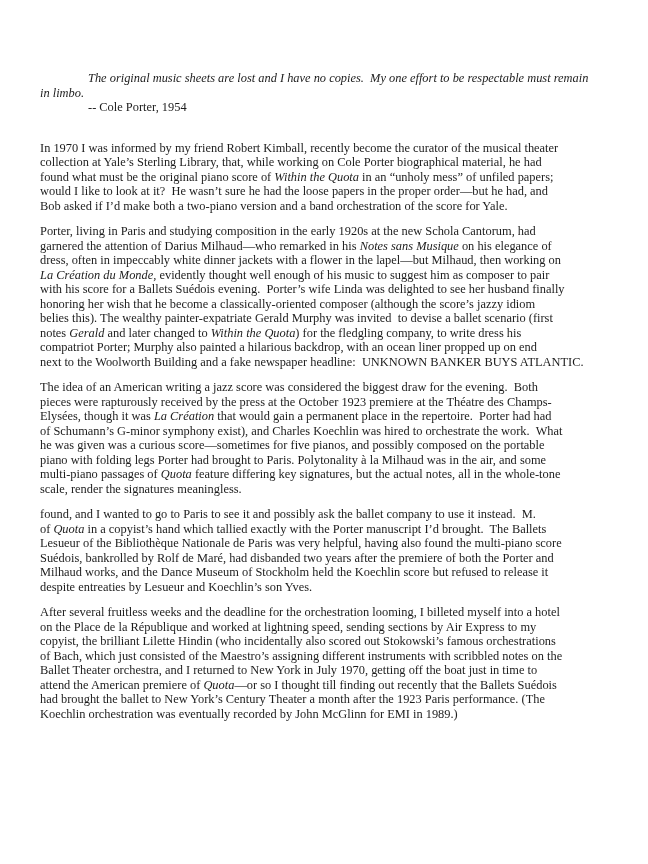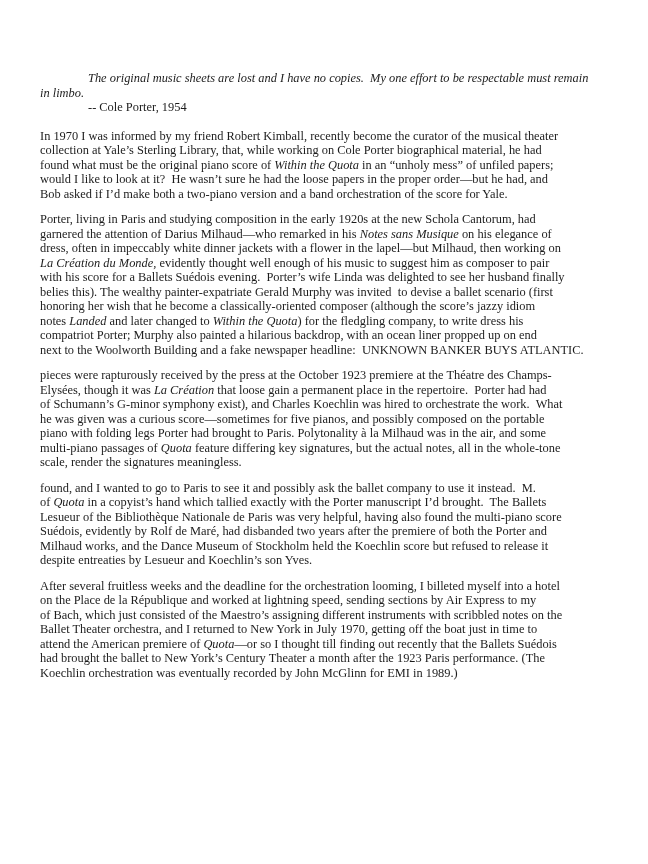--- a/index.html
+++ b/index.html
@@ -15,21 +15,21 @@
   .doc {
     position: absolute;
     left: 40px;
     top: 71px;
     width: 575px;
     font-size: 12.4px;
     line-height: 14.5px;
     text-rendering: optimizeLegibility;
   }
   .para { margin: 0 0 11px 0; }
-  .para.epigraph { margin-bottom: 14px; }
+  .para.epigraph { margin-bottom: 26px; }
   .line { white-space: pre; }
   .line.indent { padding-left: 48px; }
   .seg { font-style: normal; }
   .seg.it { font-style: italic; }
 </style>
 </head>
 <body>
 
 <div class="page">
   <div class="doc" style="color: rgb(28, 28, 28);">
@@ -44,46 +44,48 @@
         <div class="line"><span class="seg">found what must be the original piano score of </span><span class="seg it">Within the Quota</span><span class="seg"> in an “unholy mess” of unfiled papers;</span></div>
         <div class="line"><span class="seg">would I like to look at it?  He wasn’t sure he had the loose papers in the proper order—but he had, and</span></div>
         <div class="line"><span class="seg">Bob asked if I’d make both a two-piano version and a band orchestration of the score for Yale.</span></div>
       </div>
       <div class="para">
         <div class="line"><span class="seg">Porter, living in Paris and studying composition in the early 1920s at the new Schola Cantorum, had</span></div>
         <div class="line"><span class="seg">garnered the attention of Darius Milhaud—who remarked in his </span><span class="seg it">Notes sans Musique</span><span class="seg"> on his elegance of</span></div>
         <div class="line"><span class="seg">dress, often in impeccably white dinner jackets with a flower in the lapel—but Milhaud, then working on</span></div>
         <div class="line"><span class="seg it">La Création du Monde,</span><span class="seg"> evidently thought well enough of his music to suggest him as composer to pair</span></div>
         <div class="line"><span class="seg">with his score for a Ballets Suédois evening.  Porter’s wife Linda was delighted to see her husband finally</span></div>
+        <div class="line"><span class="seg">honoring her wish that he become a classically-oriented composer (although the score’s jazzy idiom</span></div>
         <div class="line"><span class="seg">belies this). The wealthy painter-expatriate Gerald Murphy was invited  to devise a ballet scenario (first</span></div>
-        <div class="line"><span class="seg">honoring her wish that he become a classically-oriented composer (although the score’s jazzy idiom</span></div>
-        <div class="line"><span class="seg">notes </span><span class="seg it">Landed</span><span class="seg"> and later changed to </span><span class="seg it">Within the Quota</span><span class="seg">) for the fledgling company, to write dress his</span></div>
+        <div class="line"><span class="seg">notes </span><span class="seg it">Gerald</span><span class="seg"> and later changed to </span><span class="seg it">Within the Quota</span><span class="seg">) for the fledgling company, to write dress his</span></div>
         <div class="line"><span class="seg">compatriot Porter; Murphy also painted a hilarious backdrop, with an ocean liner propped up on end</span></div>
         <div class="line"><span class="seg">next to the Woolworth Building and a fake newspaper headline:  UNKNOWN BANKER BUYS ATLANTIC.</span></div>
       </div>
       <div class="para">
+        <div class="line"><span class="seg">The idea of an American writing a jazz score was considered the biggest draw for the evening.  Both</span></div>
         <div class="line"><span class="seg">pieces were rapturously received by the press at the October 1923 premiere at the Théatre des Champs-</span></div>
-        <div class="line"><span class="seg">Elysées, though it was </span><span class="seg it">La Création</span><span class="seg"> that loose gain a permanent place in the repertoire.  Porter had had</span></div>
+        <div class="line"><span class="seg">Elysées, though it was </span><span class="seg it">La Création</span><span class="seg"> that would gain a permanent place in the repertoire.  Porter had had</span></div>
         <div class="line"><span class="seg">of Schumann’s G-minor symphony exist), and Charles Koechlin was hired to orchestrate the work.  What</span></div>
         <div class="line"><span class="seg">he was given was a curious score—sometimes for five pianos, and possibly composed on the portable</span></div>
         <div class="line"><span class="seg">piano with folding legs Porter had brought to Paris. Polytonality à la Milhaud was in the air, and some</span></div>
         <div class="line"><span class="seg">multi-piano passages of </span><span class="seg it">Quota</span><span class="seg"> feature differing key signatures, but the actual notes, all in the whole-tone</span></div>
         <div class="line"><span class="seg">scale, render the signatures meaningless.</span></div>
       </div>
       <div class="para">
         <div class="line"><span class="seg">found, and I wanted to go to Paris to see it and possibly ask the ballet company to use it instead.  M.</span></div>
         <div class="line"><span class="seg">of </span><span class="seg it">Quota</span><span class="seg"> in a copyist’s hand which tallied exactly with the Porter manuscript I’d brought.  The Ballets</span></div>
         <div class="line"><span class="seg">Lesueur of the Bibliothèque Nationale de Paris was very helpful, having also found the multi-piano score</span></div>
-        <div class="line"><span class="seg">Suédois, evidently by Rolf de Maré, had disbanded two years after the premiere of both the Porter and</span></div>
+        <div class="line"><span class="seg">Suédois, bankrolled by Rolf de Maré, had disbanded two years after the premiere of both the Porter and</span></div>
         <div class="line"><span class="seg">Milhaud works, and the Dance Museum of Stockholm held the Koechlin score but refused to release it</span></div>
         <div class="line"><span class="seg">despite entreaties by Lesueur and Koechlin’s son Yves.</span></div>
       </div>
       <div class="para">
         <div class="line"><span class="seg">After several fruitless weeks and the deadline for the orchestration looming, I billeted myself into a hotel</span></div>
         <div class="line"><span class="seg">on the Place de la République and worked at lightning speed, sending sections by Air Express to my</span></div>
+        <div class="line"><span class="seg">copyist, the brilliant Lilette Hindin (who incidentally also scored out Stokowski’s famous orchestrations</span></div>
         <div class="line"><span class="seg">of Bach, which just consisted of the Maestro’s assigning different instruments with scribbled notes on the</span></div>
         <div class="line"><span class="seg">Ballet Theater orchestra, and I returned to New York in July 1970, getting off the boat just in time to</span></div>
         <div class="line"><span class="seg">attend the American premiere of </span><span class="seg it">Quota</span><span class="seg">—or so I thought till finding out recently that the Ballets Suédois</span></div>
         <div class="line"><span class="seg">had brought the ballet to New York’s Century Theater a month after the 1923 Paris performance. (The</span></div>
         <div class="line"><span class="seg">Koechlin orchestration was eventually recorded by John McGlinn for EMI in 1989.)</span></div>
       </div>
     </div>
 </div>
 
 </body></html>

